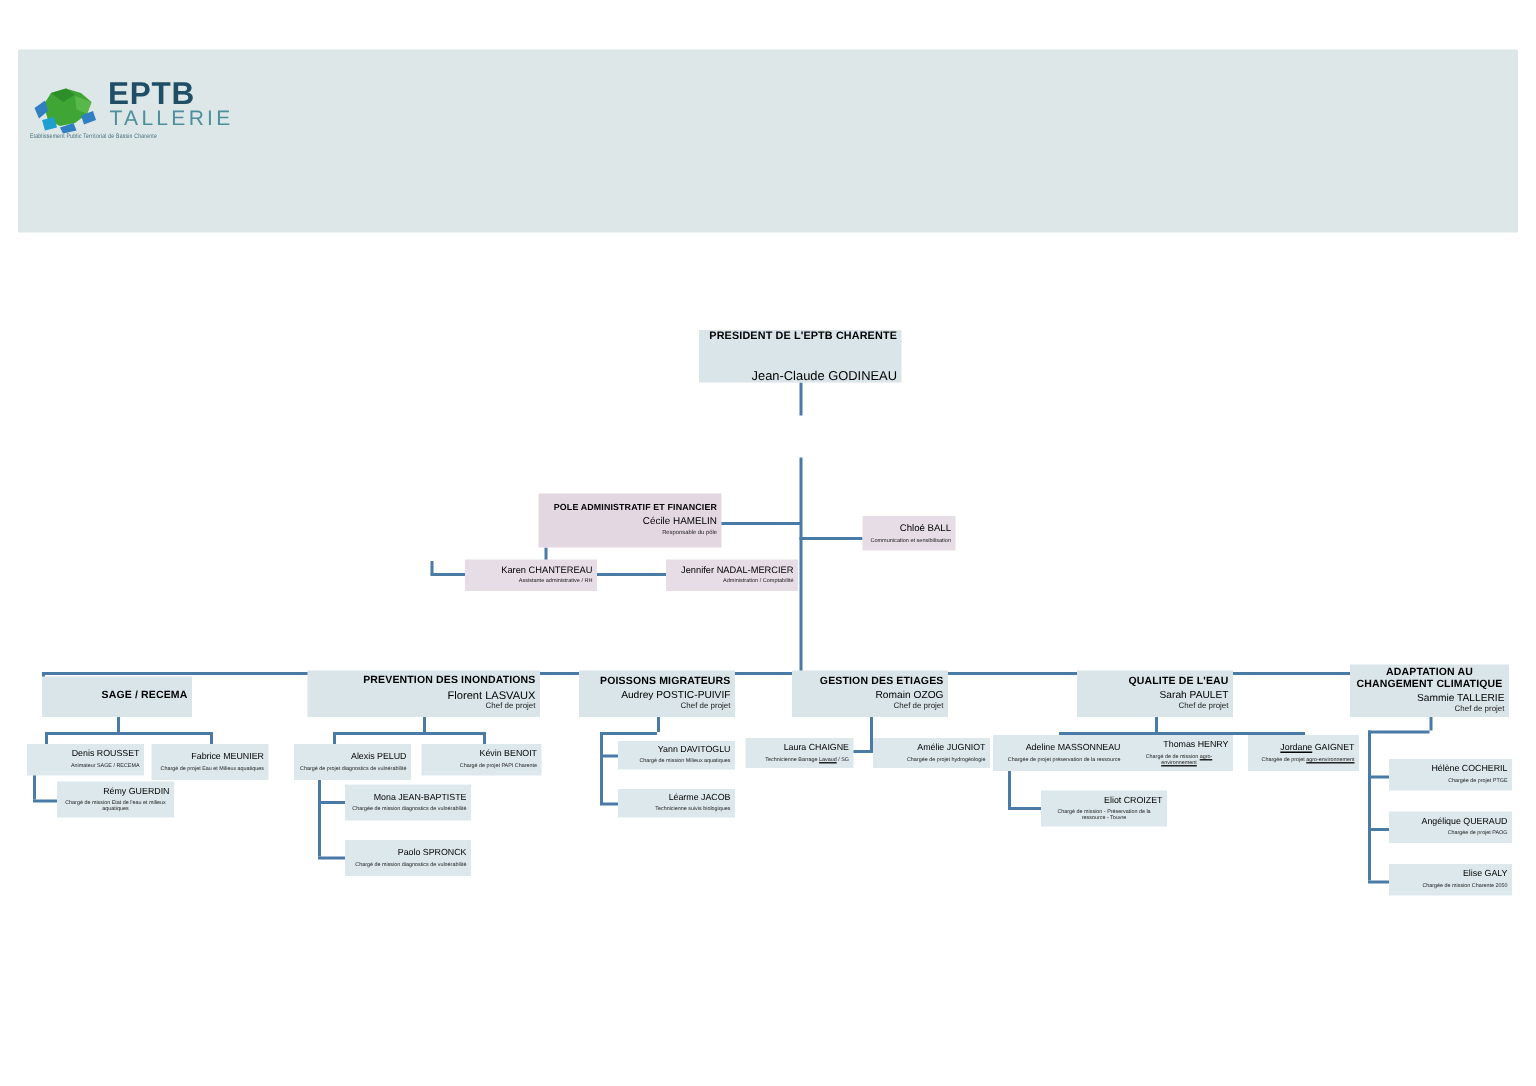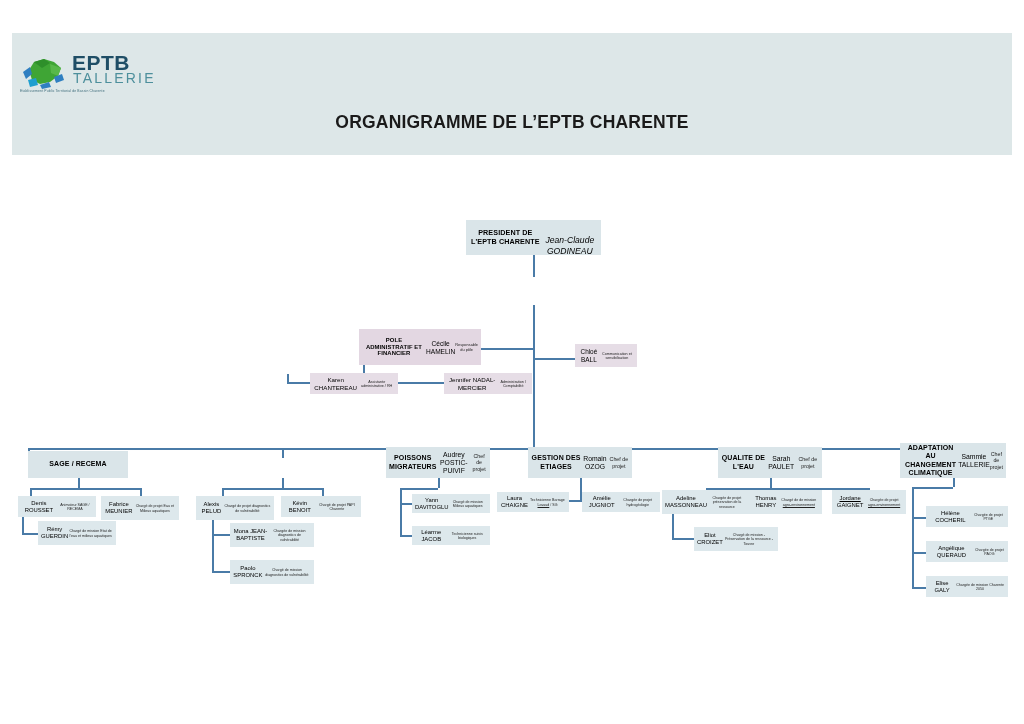--- a/index.html
+++ b/index.html
@@ -18,22 +18,22 @@
   .logo-char { position:absolute; left:53px; top:19px; font-size:14px; color:#4d8f9c;
                letter-spacing:2.2px; line-height:14px; }
   .logo-tag { position:absolute; left:0px; top:36px; font-size:3.4px; color:#3d6b7a;
               letter-spacing:.15px; white-space:nowrap; transform:scaleY(1.25);
               transform-origin:left top; }
   .page-title { position:absolute; left:12px; top:112px; width:1000px;
                 text-align:center; font-size:17.5px; font-weight:bold; color:#1a1a1a;
                 letter-spacing:.2px; }
 
   
-  .box { position:absolute; display:flex; flex-direction:row;
-         align-items:center; justify-content:center; text-align:center;
+  .box { position:absolute; display:flex; flex-direction:column;
+         align-items:flex-end; justify-content:center; text-align:center;
          padding:2px 3px; line-height:1.18; }
   .blue   { background:#dae5e9; }
   .blue2  { background:#dde8ec; }
   .purple { background:#e3d7e2; }
   .purple2{ background:#e6dde6; }
 
   .t-head { font-weight:bold; letter-spacing:.1px; }
   .t-name { }
   .t-sub  { color:#222; }
 
@@ -58,21 +58,20 @@
       <path d="M3 16 L10 11 L12 18 L6 23 Z" fill="#2f7fc1"></path>
       <path d="M34 21 L42 18 L44 24 L36 27 Z" fill="#2f7fc1"></path>
       <path d="M8 24 L16 22 L18 29 L10 31 Z" fill="#1f9fd0"></path>
       <path d="M20 29 L29 26 L31 31 L22 33 Z" fill="#2f7fc1"></path>
     </svg>
     <div class="logo-eptb">EPTB</div>
     <div class="logo-char">TALLERIE</div>
     <div class="logo-tag">Etablissement Public Territorial de Bassin Charente</div>
   </div>
 
-  <div class="page-title">ORGANIGRAMME DE L’EPTB CHARENTE</div>
 
   <div class="ln v" style="left:533px; top:255px; height:22px;"></div>
 
   <div class="ln v" style="left:533px; top:305px; height:143px;"></div>
 
   <div class="ln h" style="left:420px; top:348px; width:114px;"></div>
 
   <div class="ln h" style="left:533px; top:358px; width:42px;"></div>
 
   <div class="ln v" style="left:363px; top:365px; height:17px;"></div>
@@ -123,21 +122,21 @@
 
   <div class="ln v" style="left:912px; top:487px; height:100px;"></div>
   <div class="ln h" style="left:912px; top:517px; width:14px;"></div>
   <div class="ln h" style="left:912px; top:552px; width:14px;"></div>
   <div class="ln h" style="left:912px; top:587px; width:14px;"></div>
   <div class="ln v" style="left:953px; top:478px; height:9px;"></div>
   <div class="ln h" style="left:912px; top:487px; width:41px;"></div>
 
   <div class="box blue" style="left:466px; top:220px; width:135px; height:35px;">
     <div class="t-head" style="font-size:7.2px;">PRESIDENT DE L'EPTB CHARENTE</div>
-    <div class="t-name" style="font-size:8.6px; margin-top:16px;font-style:italic;">Jean-Claude GODINEAU</div>
+    <div class="t-name" style="font-size:8.6px; margin-top:16px;">Jean-Claude GODINEAU</div>
   </div>
 
 
   <div class="box purple" style="left:359px; top:329px; width:122px; height:36px;">
     <div class="t-head" style="font-size:5.9px;">POLE ADMINISTRATIF ET FINANCIER</div>
     <div class="t-name" style="font-size:6.6px; margin-top:1px;">Cécile HAMELIN</div>
     <div class="t-sub" style="font-size:3.9px; margin-top:1px;">Responsable du pôle</div>
   </div>
 
   <div class="box purple2" style="left:575px; top:344px; width:62px; height:23px;">
@@ -164,20 +163,25 @@
   </div>
   <div class="box blue2" style="left:101px; top:496px; width:78px; height:24px;">
     <div class="t-name" style="font-size:5.9px;">Fabrice MEUNIER</div>
     <div class="t-sub" style="font-size:3.6px; margin-top:1px;">Chargé de projet Eau et Milieux aquatiques</div>
   </div>
   <div class="box blue2" style="left:38px; top:521px; width:78px; height:24px;">
     <div class="t-name" style="font-size:5.9px;">Rémy GUERDIN</div>
     <div class="t-sub" style="font-size:3.6px; margin-top:1px;">Chargé de mission Etat de l'eau et milieux aquatiques</div>
   </div>
 
+  <div class="box blue" style="left:205px; top:447px; width:155px; height:31px;">
+    <div class="t-head" style="font-size:7px;">PREVENTION DES INONDATIONS</div>
+    <div class="t-name" style="font-size:7.4px; margin-top:1px;">Florent LASVAUX</div>
+    <div class="t-sub" style="font-size:5.3px;">Chef de projet</div>
+  </div>
   <div class="box blue2" style="left:196px; top:496px; width:78px; height:24px;">
     <div class="t-name" style="font-size:5.9px;">Alexis PELUD</div>
     <div class="t-sub" style="font-size:3.6px; margin-top:1px;">Chargé de projet diagnostics de vulnérabilité</div>
   </div>
   <div class="box blue2" style="left:281px; top:496px; width:80px; height:21px;">
     <div class="t-name" style="font-size:5.9px;">Kévin BENOIT</div>
     <div class="t-sub" style="font-size:3.6px; margin-top:1px;">Chargé de projet PAPI Charente</div>
   </div>
   <div class="box blue2" style="left:230px; top:523px; width:84px; height:24px;">
     <div class="t-name" style="font-size:5.9px;">Mona JEAN-BAPTISTE</div>

